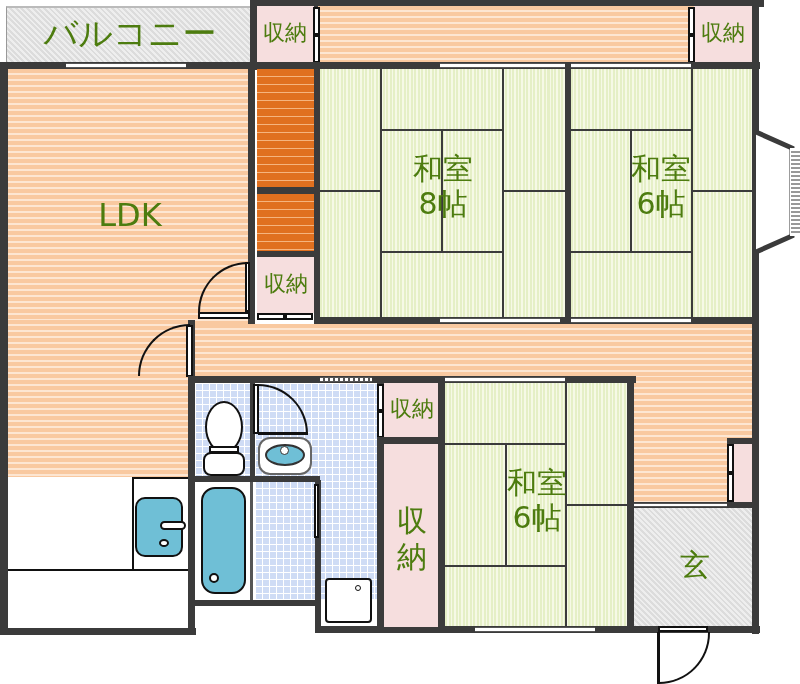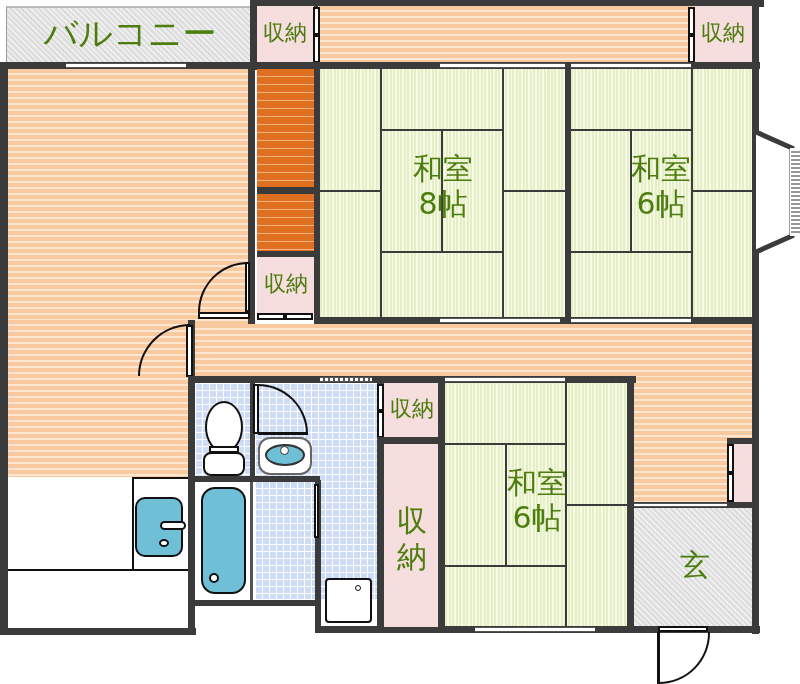--- a/index.html
+++ b/index.html
@@ -47,20 +47,21 @@
 
   <div class="abs wall" style="left:0;top:62px;width:760px;height:7px;"></div>
   <div class="win" style="left:66px;top:63px;width:120px;height:5px;"></div>
   <div class="win" style="left:440px;top:63px;width:125px;height:5px;"></div>
   <div class="win" style="left:571px;top:63px;width:120px;height:5px;"></div>
 
   <div class="abs wall" style="left:250px;top:0;width:7px;height:70px;"></div>
 
   <div class="abs wood" style="left:8px;top:69px;width:242px;height:500px;"></div>
   <div class="abs wood" style="left:8px;top:320px;width:182px;height:160px;"></div>
+  <div class="label" style="left:60px;top:197px;width:140px;font-size:32px;">LDK</div>
 
   <div class="abs" style="left:8px;top:477px;width:182px;height:152px;background:#fff;"></div>
   <div class="abs" style="left:132px;top:477px;width:58px;height:94px;background:#fff;border:2px solid #111;border-right:none;"></div>
   <div class="abs" style="left:8px;top:569px;width:126px;height:2px;background:#111;"></div>
   <div class="abs" style="left:135px;top:497px;width:48px;height:60px;background:#6fbfd6;border:2.5px solid #111;border-radius:10px;"></div>
   <div class="abs" style="left:160px;top:521px;width:26px;height:9px;background:#fff;border:2px solid #111;border-radius:5px;"></div>
   <div class="abs" style="left:159px;top:539px;width:10px;height:8px;background:#fff;border:2px solid #111;border-radius:50%;"></div>
   <div class="abs wall" style="left:0;top:628px;width:196px;height:7px;"></div>
   <div class="abs wall" style="left:188px;top:320px;width:7px;height:314px;"></div>
 

